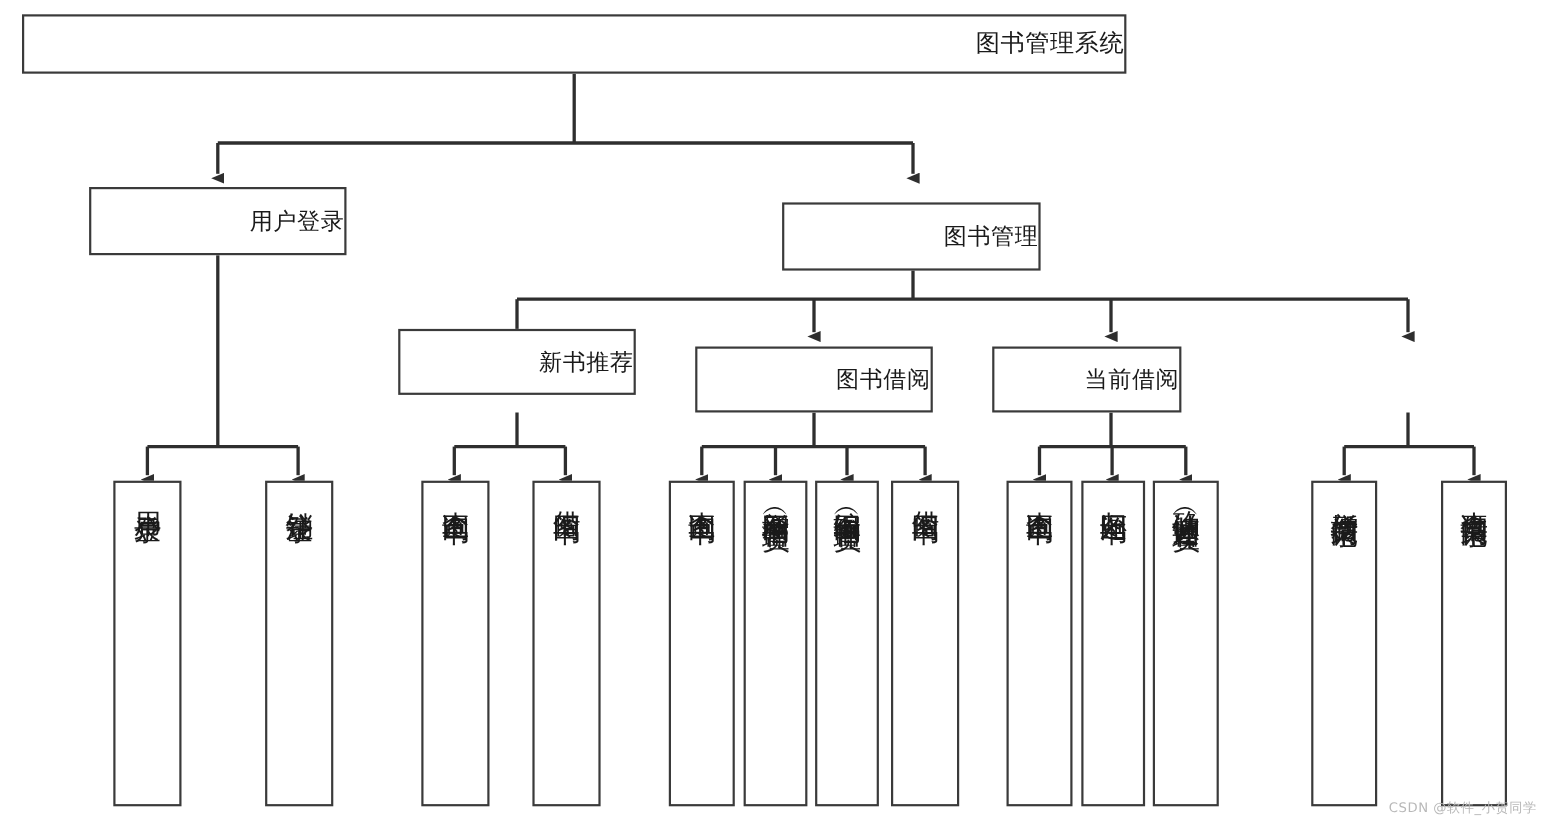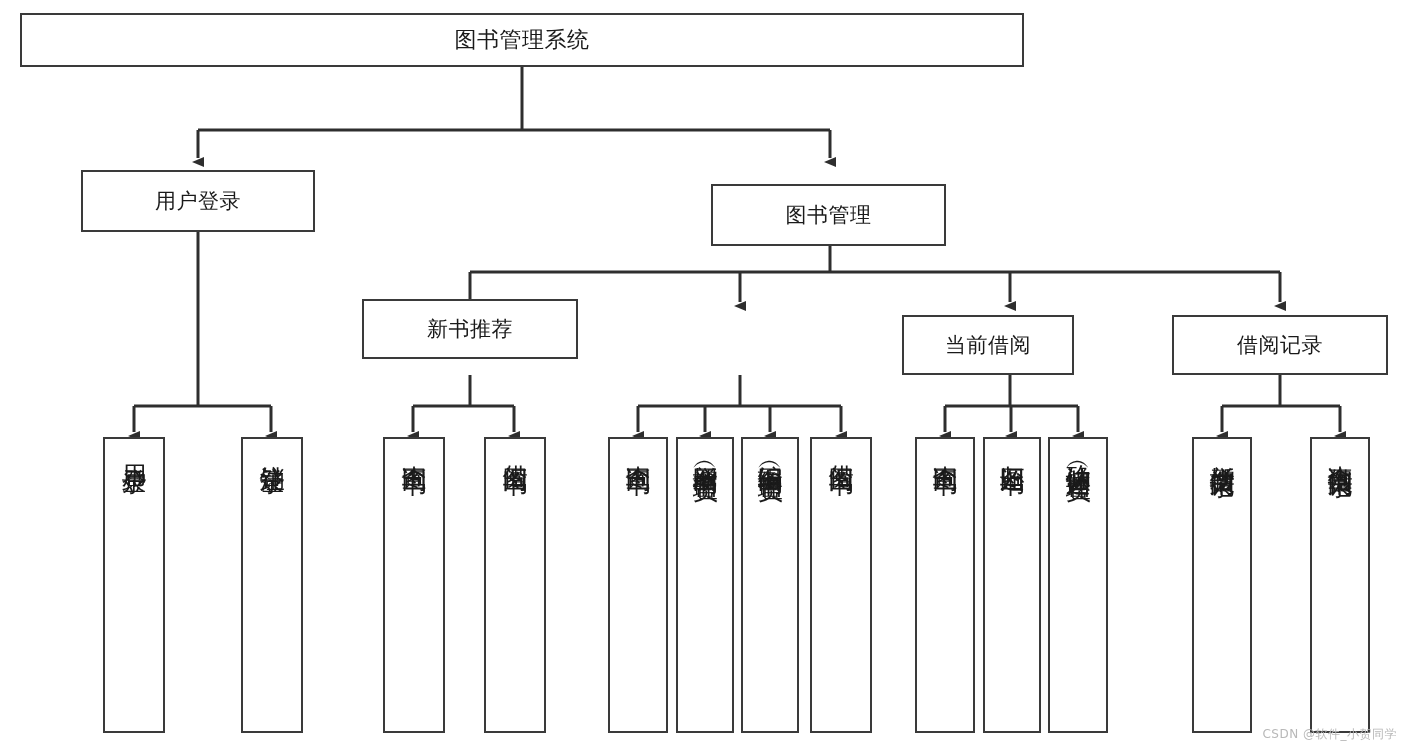--- a/index.html
+++ b/index.html
@@ -26,21 +26,21 @@
     height: 747px;
     pointer-events: none;
   }
   .node {
     position: absolute;
     box-sizing: border-box;
     background: #ffffff;
     border: 2px solid #3a3a3a;
     display: flex;
     align-items: center;
-    justify-content: center;
+    justify-content: flex-end;
     color: #1a1a1a;
     z-index: 2;
   }
   .node .label {
     text-align: center;
     line-height: 1.18;
     letter-spacing: 0.5px;
   }
   
   .node.h .label {
@@ -139,28 +139,28 @@
   </div>
 
   <div class="node h" style="left:711px; top:184px; width:235px; height:62px;">
     <span class="label">图书管理</span>
   </div>
 
   <div class="node h" style="left:362px; top:299px; width:216px; height:60px;">
     <span class="label">新书推荐</span>
   </div>
 
+  <div class="node h" style="left:632px; top:315px; width:216px; height:60px;">
+    <span class="label">图书借阅</span>
+  </div>
 
   <div class="node h" style="left:902px; top:315px; width:172px; height:60px;">
     <span class="label">当前借阅</span>
   </div>
 
-  <div class="node h" style="left:1172px; top:315px; width:216px; height:60px;">
-    <span class="label">借阅记录</span>
-  </div>
 
   <div class="node v" style="left:103px; top:437px; width:62px; height:296px;">
     <span class="label">用户登录</span>
   </div>
 
   <div class="node v" style="left:241px; top:437px; width:62px; height:296px;">
     <span class="label">注销登录</span>
   </div>
 
   <div class="node v" style="left:383px; top:437px; width:62px; height:296px;">

